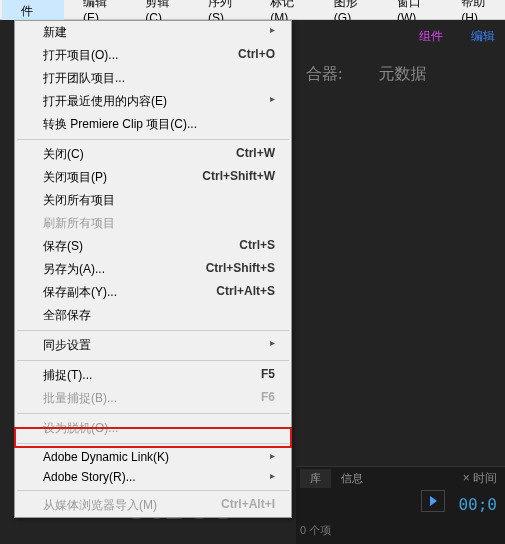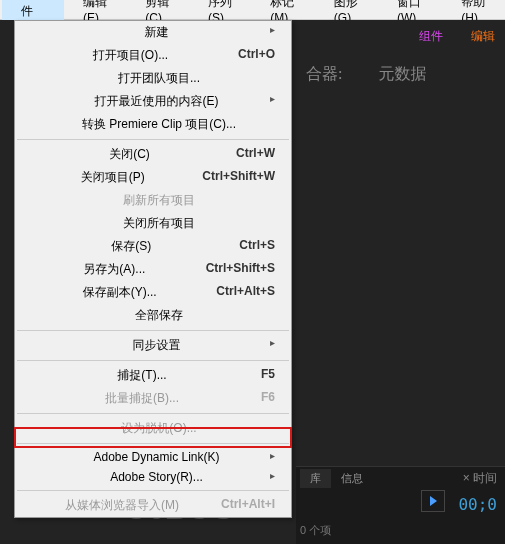--- a/index.html
+++ b/index.html
@@ -49,21 +49,21 @@
     }
     .menu-item.disabled {
       color: #999;
     }
     .menu-item.has-submenu::after {
       content: "▸";
       font-size: 10px;
       color: #555;
       margin-left: auto;
     }
-    .menu-item .label { flex: 1; text-align: center; }
+    .menu-item .label { flex: 1; }
     .menu-item .shortcut { color: #333; margin-left: 20px; font-weight: bold; }
     .menu-item.disabled .shortcut { color: #aaa; }
     .menu-separator {
       height: 1px;
       background: #ccc;
       margin: 3px 2px;
     }
     .red-highlight {
       position: absolute;
       border: 2px solid #d91818;
@@ -85,21 +85,21 @@
       display: flex;
       gap: 24px;
       font-size: 12px;
     }
     .top-tab {
       color: #d946ef;
       padding: 4px 2px;
       cursor: default;
     }
     .top-tab.active {
-      color: #f97316;
+      color: #3b82f6;
     }
     .sub-labels {
       position: absolute;
       top: 44px;
       left: 306px;
       display: flex;
       gap: 36px;
       font-size: 16px;
       color: #888;
       font-family: Liberation Serif, serif;
@@ -249,25 +249,25 @@
     </div>
     <div class="menu-separator"></div>
     <div class="menu-item">
       <span class="label">关闭(C)</span>
       <span class="shortcut">Ctrl+W</span>
     </div>
     <div class="menu-item">
       <span class="label">关闭项目(P)</span>
       <span class="shortcut">Ctrl+Shift+W</span>
     </div>
+    <div class="menu-item">
+      <span class="label">关闭所有项目</span>
+    </div>
     <div class="menu-item disabled">
       <span class="label">刷新所有项目</span>
-    </div>
-    <div class="menu-item">
-      <span class="label">关闭所有项目</span>
     </div>
     <div class="menu-item">
       <span class="label">保存(S)</span>
       <span class="shortcut">Ctrl+S</span>
     </div>
     <div class="menu-item">
       <span class="label">另存为(A)...</span>
       <span class="shortcut">Ctrl+Shift+S</span>
     </div>
     <div class="menu-item">

